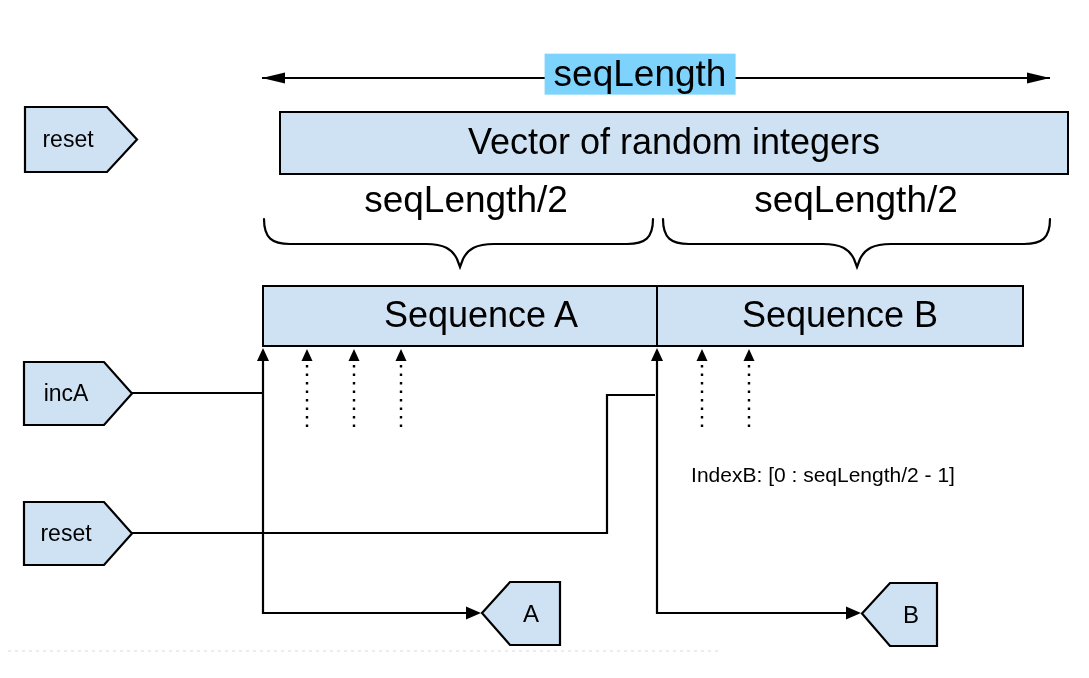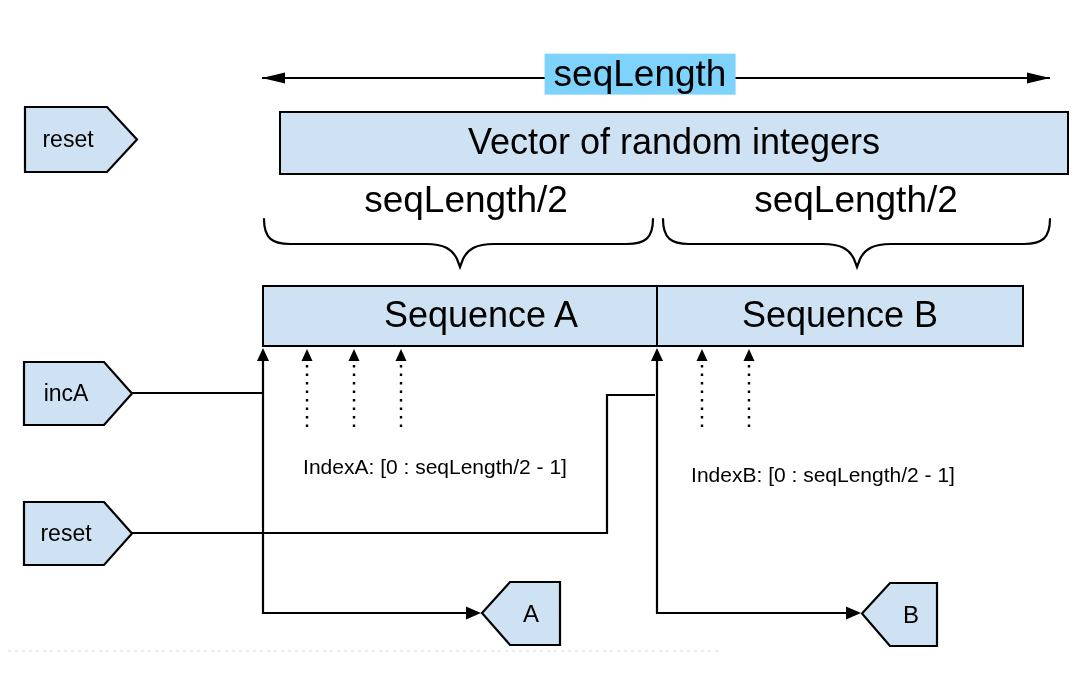--- a/index.html
+++ b/index.html
@@ -88,21 +88,20 @@
   <div class="bluebox" style="left:656px; top:285px; width:368px; height:62px;">
     <span class="box-text">Sequence B</span>
   </div>
 
   <div class="lbl lbl-xl cutout" style="left:640px; top:74px;">seqLength</div>
 
   <div class="lbl lbl-xl" style="left:466px; top:200px;">seqLength/2</div>
 
   <div class="lbl lbl-xl" style="left:856px; top:200px;">seqLength/2</div>
 
-  <div class="lbl lbl-idx" style="left:435px; top:467px;">IndexA: [0 : seqLength/2 - 1]</div>
 
   <div class="lbl lbl-idx" style="left:823px; top:475px;">IndexB: [0 : seqLength/2 - 1]</div>
 
   <div class="lbl lbl-port" style="left:68px; top:140px;">reset</div>
 
   <div class="lbl lbl-port" style="left:66px; top:394px;text-align:center;">incA</div>
 
   <div class="lbl lbl-port" style="left:66px; top:534px;">reset</div>
 
   <div class="lbl lbl-out" style="left:531px; top:614px;">A</div>

